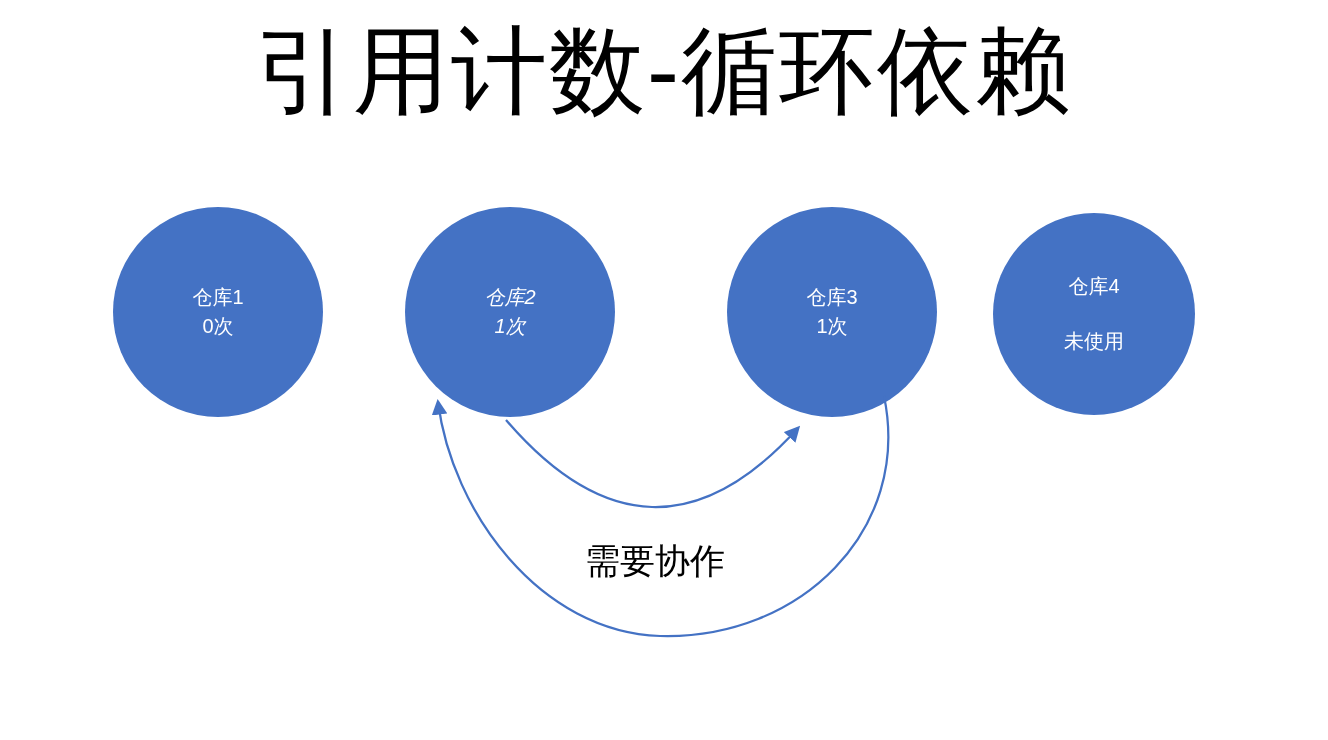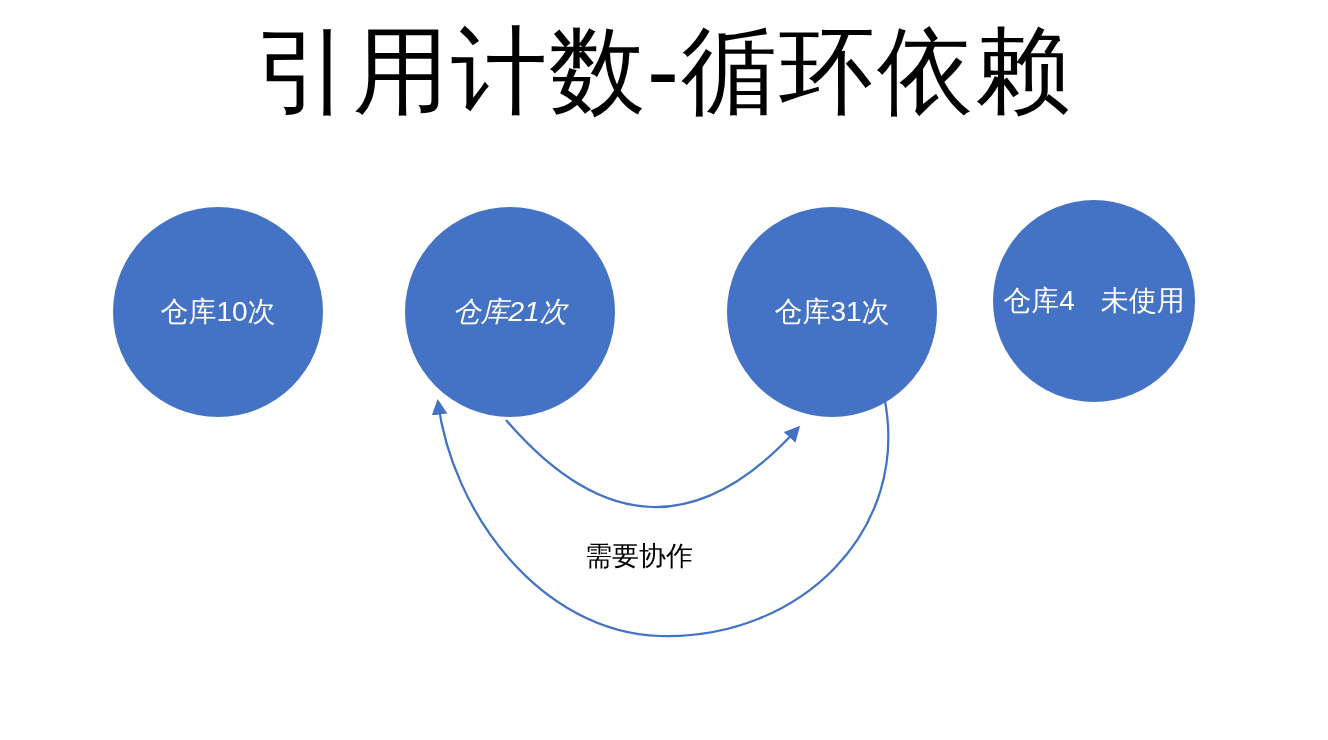--- a/index.html
+++ b/index.html
@@ -27,51 +27,52 @@
     letter-spacing: 2px;
     color: var(--title-text, #000000);
     white-space: nowrap;
   }
   .node {
     position: absolute;
     border-radius: 50%;
     background: var(--node-fill, #4472C4);
     color: var(--node-text, #ffffff);
     display: flex;
+    flex-direction: column;
     align-items: center;
     justify-content: center;
     text-align: center;
-    font-size: 28px;
+    font-size: 20px;
     line-height: 1.45;
   }
   .node-1 { left: 113px; top: 207px; width: 210px; height: 210px; }
   .node-2 { left: 405px; top: 207px; width: 210px; height: 210px; font-style: italic; }
   .node-3 { left: 727px; top: 207px; width: 210px; height: 210px; }
-  .node-4 { left: 993px; top: 200px; width: 202px; height: 202px; gap: 26px; }
+  .node-4 { left: 993px; top: 213px; width: 202px; height: 202px; gap: 26px; }
   .arrow-layer {
     position: absolute;
     left: 0;
     top: 0;
     width: 1328px;
     height: 740px;
     pointer-events: none;
   }
   .arrow-path {
     fill: none;
     stroke: var(--arrow, #4472C4);
     stroke-width: 2.25;
   }
   .arrow-head {
     fill: var(--arrow, #4472C4);
   }
   .annotation {
     position: absolute;
     left: 585px;
     top: 538px;
-    font-size: 27px;
+    font-size: 35px;
     color: var(--title-text, #000000);
     white-space: nowrap;
   }
 </style>
 </head>
 <body>
 
 <div class="slide">
 
   <div class="slide-title">引用计数-循环依赖</div>

